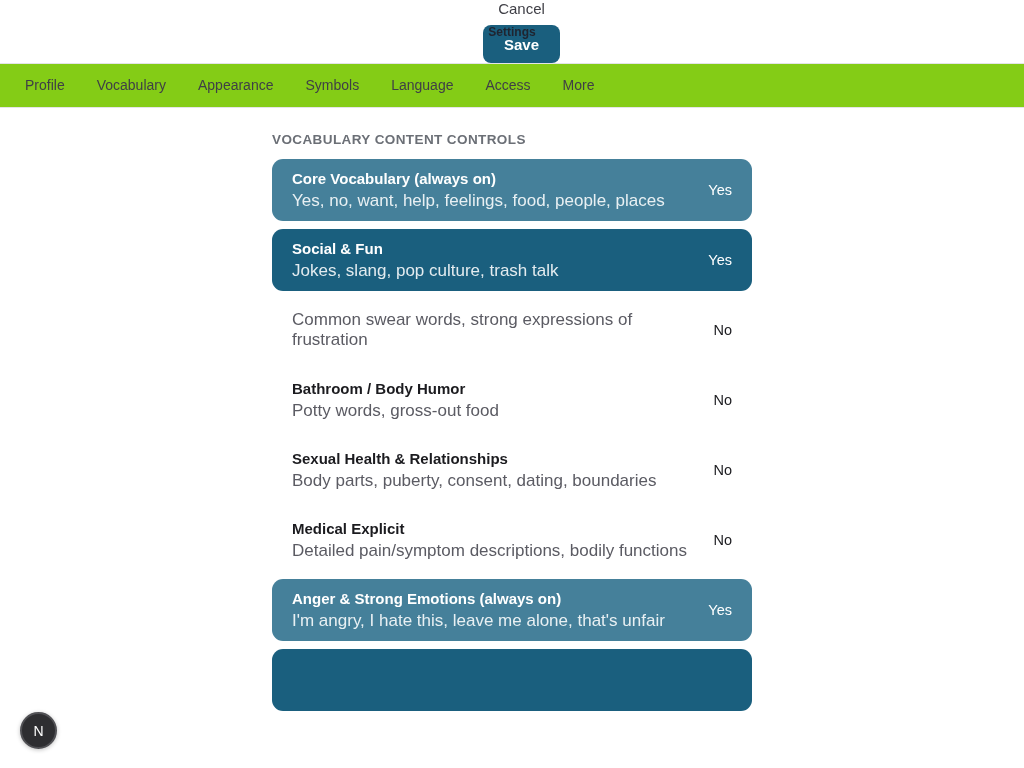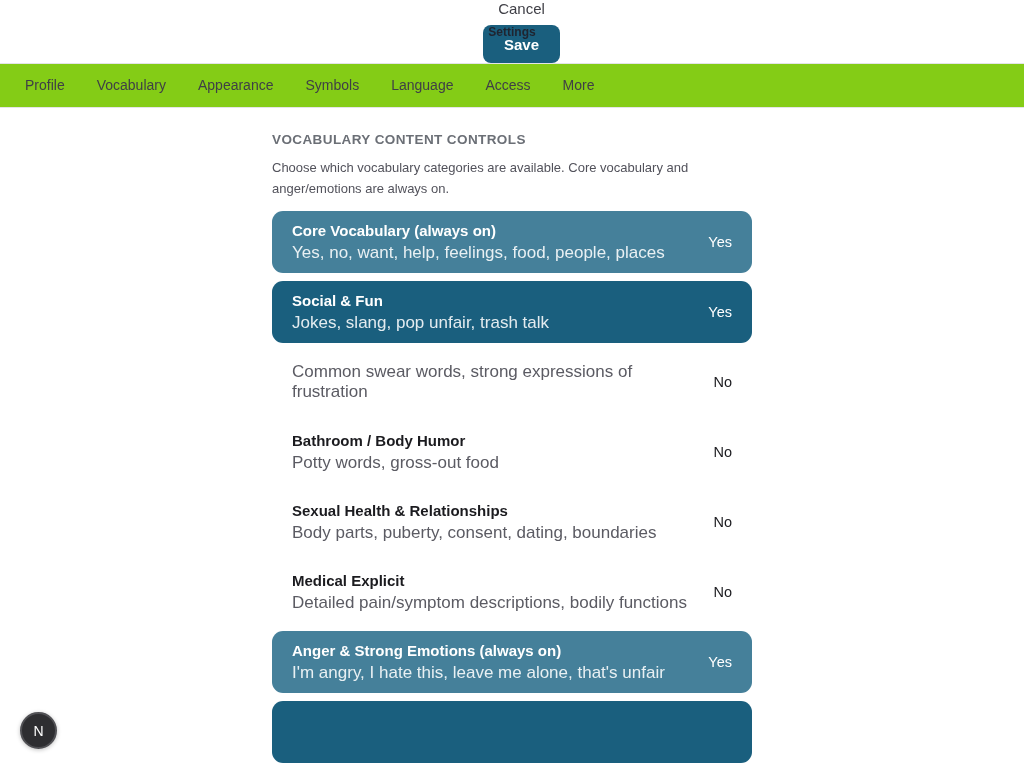--- a/index.html
+++ b/index.html
@@ -162,33 +162,32 @@
   <div class="tab">Vocabulary</div>
   <div class="tab">Appearance</div>
   <div class="tab">Symbols</div>
   <div class="tab">Language</div>
   <div class="tab">Access</div>
   <div class="tab">More</div>
 </nav>
 
 <main class="main">
   <h2 class="section-title">VOCABULARY CONTENT CONTROLS</h2>
-  <p class="section-desc">Choose which vocabulary categories are available. Core vocabulary and anger/emotions are always on.</p>
   <div class="category-list">
       <div class="card on-light">
         <div class="card-text">
           <div class="card-title">Core Vocabulary (always on)</div>
           <div class="card-subtitle">Yes, no, want, help, feelings, food, people, places</div>
         </div>
         <div class="card-value">Yes</div>
       </div>
       <div class="card on-dark">
         <div class="card-text">
           <div class="card-title">Social &amp; Fun</div>
-          <div class="card-subtitle">Jokes, slang, pop unfair, trash talk</div>
+          <div class="card-subtitle">Jokes, slang, pop culture, trash talk</div>
         </div>
         <div class="card-value">Yes</div>
       </div>
       <div class="card off">
         <div class="card-text">
           <div class="card-subtitle">Common swear words, strong expressions of frustration</div>
         </div>
         <div class="card-value">No</div>
       </div>
       <div class="card off">

